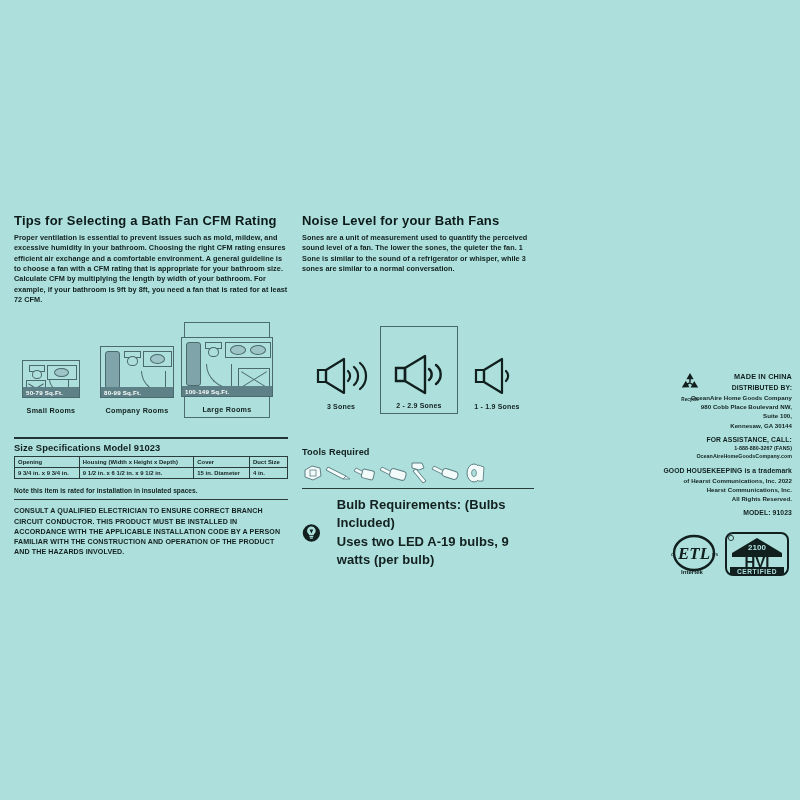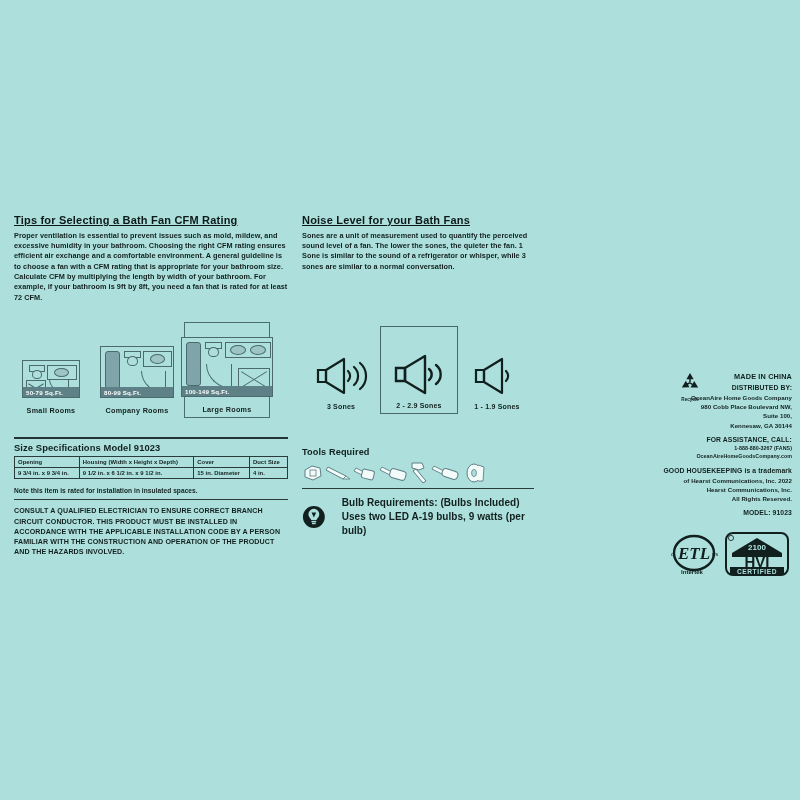--- a/index.html
+++ b/index.html
@@ -11,27 +11,26 @@
     overflow: hidden;
   }
   #page {
     position: relative;
     width: 800px; height: 800px;
     background: #ade0dc;
   }
 
   
   .h-title {
-    font-size: 11px;
+    font-size: 13px;
     font-weight: 700;
     letter-spacing: 0.2px;
     color: #0d1a1a;
     margin: 0 0 4px 0;
     line-height: 1.15;
-    text-decoration: underline;
   }
   .body-txt {
     font-size: 7.3px;
     font-weight: 700;
     line-height: 1.42;
     color: #12201f;
     margin: 0;
     letter-spacing: 0.05px;
   }
 
@@ -232,21 +231,21 @@
     position: relative;
   }
   .rule-tools { height: 1px; background: #2a3b3b; width: 100%; margin-top: 3px; }
   .bulb-row {
     display: flex;
     align-items: center;
     margin-top: 7px;
   }
   .bulb-text {
     margin-left: 16px;
-    font-size: 10px;
+    font-size: 13px;
     font-weight: 700;
     line-height: 1.42;
     letter-spacing: 0.05px;
   }
 
   
   .info-col {
     position: absolute;
     left: 640px; top: 372px;
     width: 152px;

